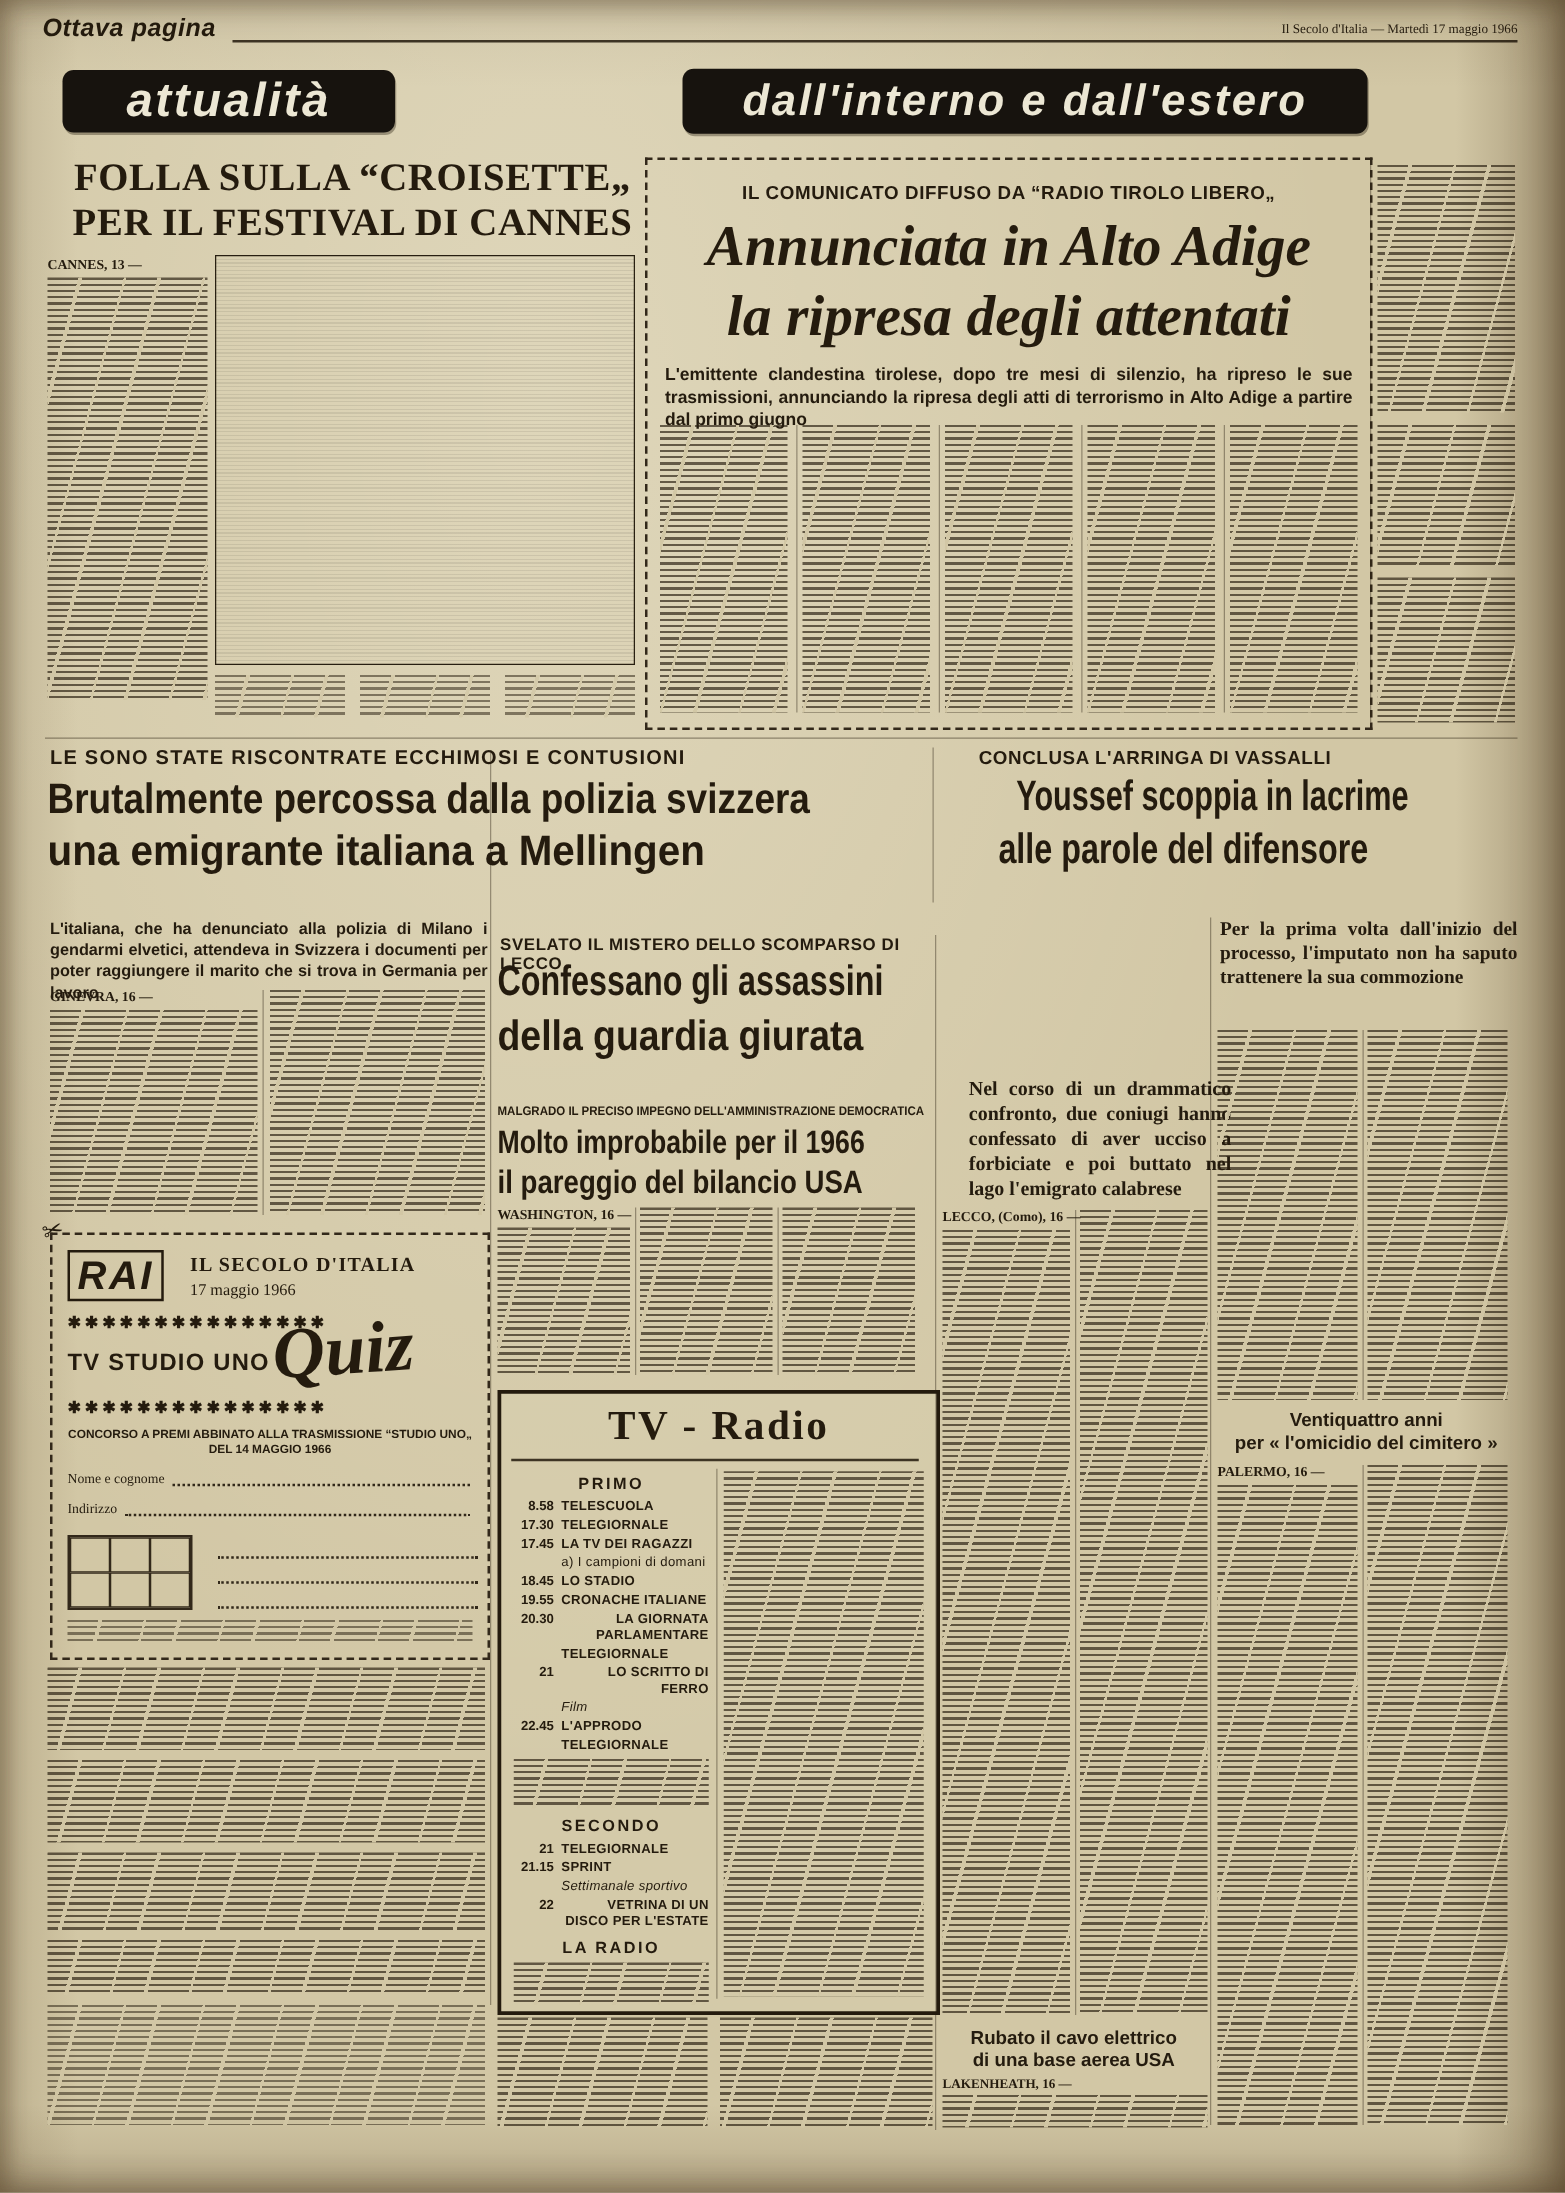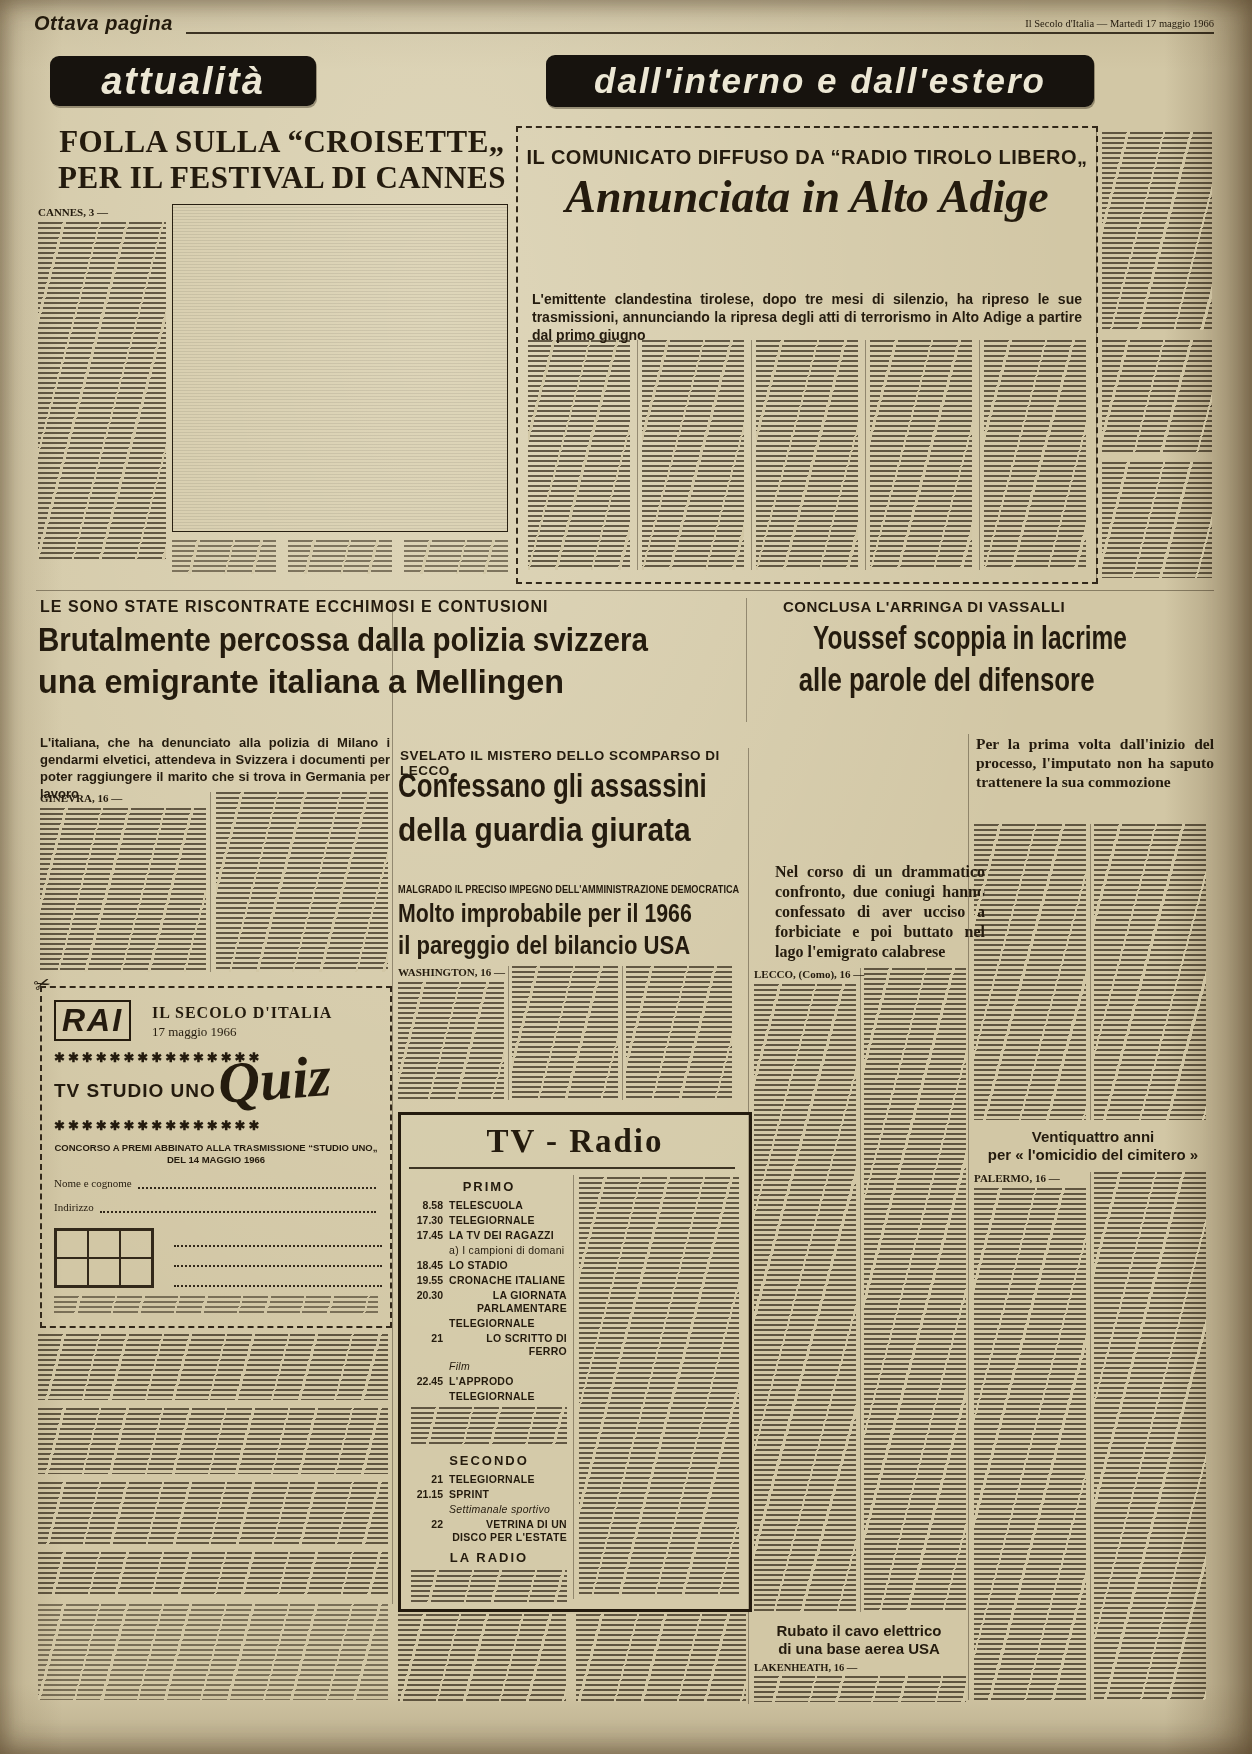--- a/index.html
+++ b/index.html
@@ -71,30 +71,31 @@
 
   <div class="abs banner" style="left:50px;top:56px;width:266px;height:50px;font-size:38px;">
     <span>attualità</span>
   </div>
   <div class="abs banner" style="left:546px;top:55px;width:548px;height:52px;font-size:35px;">
     <span>dall'interno e dall'estero</span>
   </div>
 
   <div class="abs serif b ctr" style="left:44px;top:124px;width:476px;font-size:31px;letter-spacing:.5px;">FOLLA SULLA “CROISETTE„</div>
   <div class="abs serif b ctr" style="left:44px;top:160px;width:476px;font-size:31px;letter-spacing:.5px;">PER IL FESTIVAL DI CANNES</div>
-  <div class="abs serif b" style="left:38px;top:206px;width:128px;font-size:11px;">CANNES, 3 —</div>
+  <div class="abs serif b" style="left:38px;top:206px;width:128px;font-size:11px;">CANNES, 13 —</div>
   <div class="abs sim" style="left:38px;top:222px;width:128px;height:338px;"></div>
   <div class="abs photo" style="left:172px;top:204px;width:336px;height:328px;"></div>
   <div class="abs sim sim-lt" style="left:172px;top:540px;width:104px;height:34px;"></div>
   <div class="abs sim sim-lt" style="left:288px;top:540px;width:104px;height:34px;"></div>
   <div class="abs sim sim-lt" style="left:404px;top:540px;width:104px;height:34px;"></div>
 
   <div class="abs dashedbox" style="left:516px;top:126px;width:578px;height:454px;">
-    <div class="abs kicker ctr" style="left:0;top:18px;width:100%;font-size:20px;letter-spacing:.5px;">IL COMUNICATO DIFFUSO DA “RADIO TIROLO LIBERO„</div>
+    <div class="abs kicker ctr" style="left:0;top:18px;width:100%;font-size:15px;letter-spacing:.5px;">IL COMUNICATO DIFFUSO DA “RADIO TIROLO LIBERO„</div>
     <div class="abs serif b i ctr" style="left:0;top:42px;width:100%;font-size:46px;">Annunciata in Alto Adige</div>
+    <div class="abs serif b i ctr" style="left:0;top:98px;width:100%;font-size:46px;">la ripresa degli attentati</div>
     <div class="abs sans b" style="left:14px;top:162px;width:550px;font-size:14px;line-height:18px;text-align:justify;">L'emittente clandestina tirolese, dopo tre mesi di silenzio, ha ripreso le sue trasmissioni, annunciando la ripresa degli atti di terrorismo in Alto Adige a partire dal primo giugno</div>
     <div class="abs sim" style="left:10px;top:212px;width:102px;height:230px;"></div>
     <div class="abs sim" style="left:124px;top:212px;width:102px;height:230px;"></div>
     <div class="abs sim" style="left:238px;top:212px;width:102px;height:230px;"></div>
     <div class="abs sim" style="left:352px;top:212px;width:102px;height:230px;"></div>
     <div class="abs sim" style="left:466px;top:212px;width:102px;height:230px;"></div>
     <div class="abs vrule" style="left:119px;top:212px;height:230px;"></div>
     <div class="abs vrule" style="left:233px;top:212px;height:230px;"></div>
     <div class="abs vrule" style="left:347px;top:212px;height:230px;"></div>
     <div class="abs vrule" style="left:461px;top:212px;height:230px;"></div>

